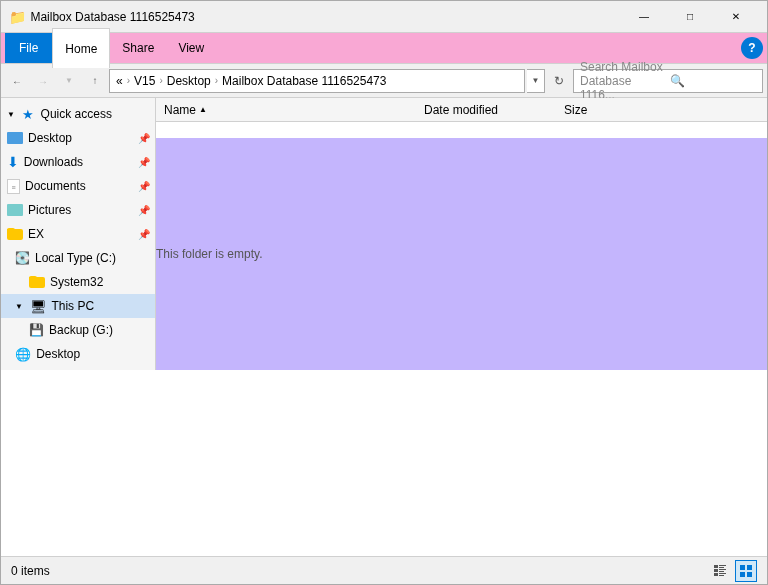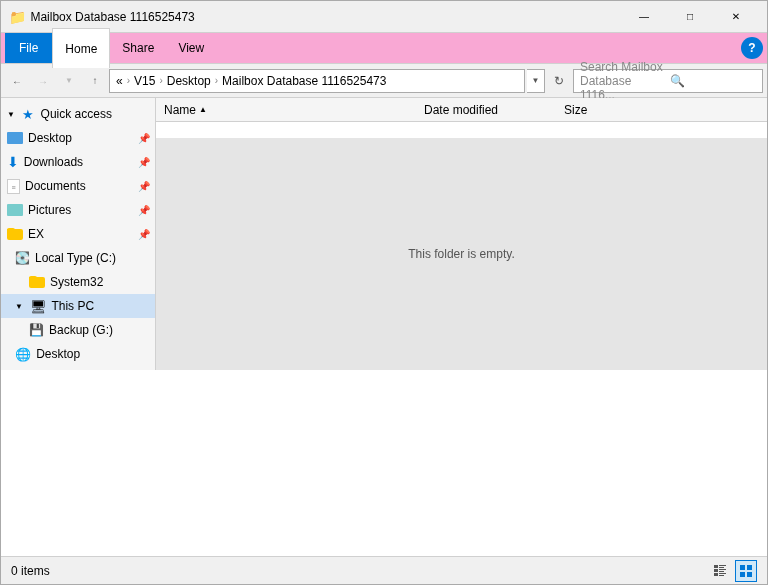--- a/index.html
+++ b/index.html
@@ -164,22 +164,22 @@
     }
     .col-name { width: 260px; }
     .col-date { width: 140px; text-align: center; }
     .col-type { width: 120px; }
     .col-size { width: 80px; }
     .sort-arrow { font-size: 8px; margin-left: 3px; }
 
     
     #content {
       flex: 1;
-      background: #e5e5e5;
-      display: flex; align-items: center; justify-content: center;
+      background: #c4b5fd;
+      display: flex; align-items: center; 
       font-size: 12px; color: #555;
     }
 
     
     #status-bar {
       height: 28px;
       background: #f0f0f0;
       border-top: 1px solid #d0d0d0;
       display: flex;
       align-items: center;

